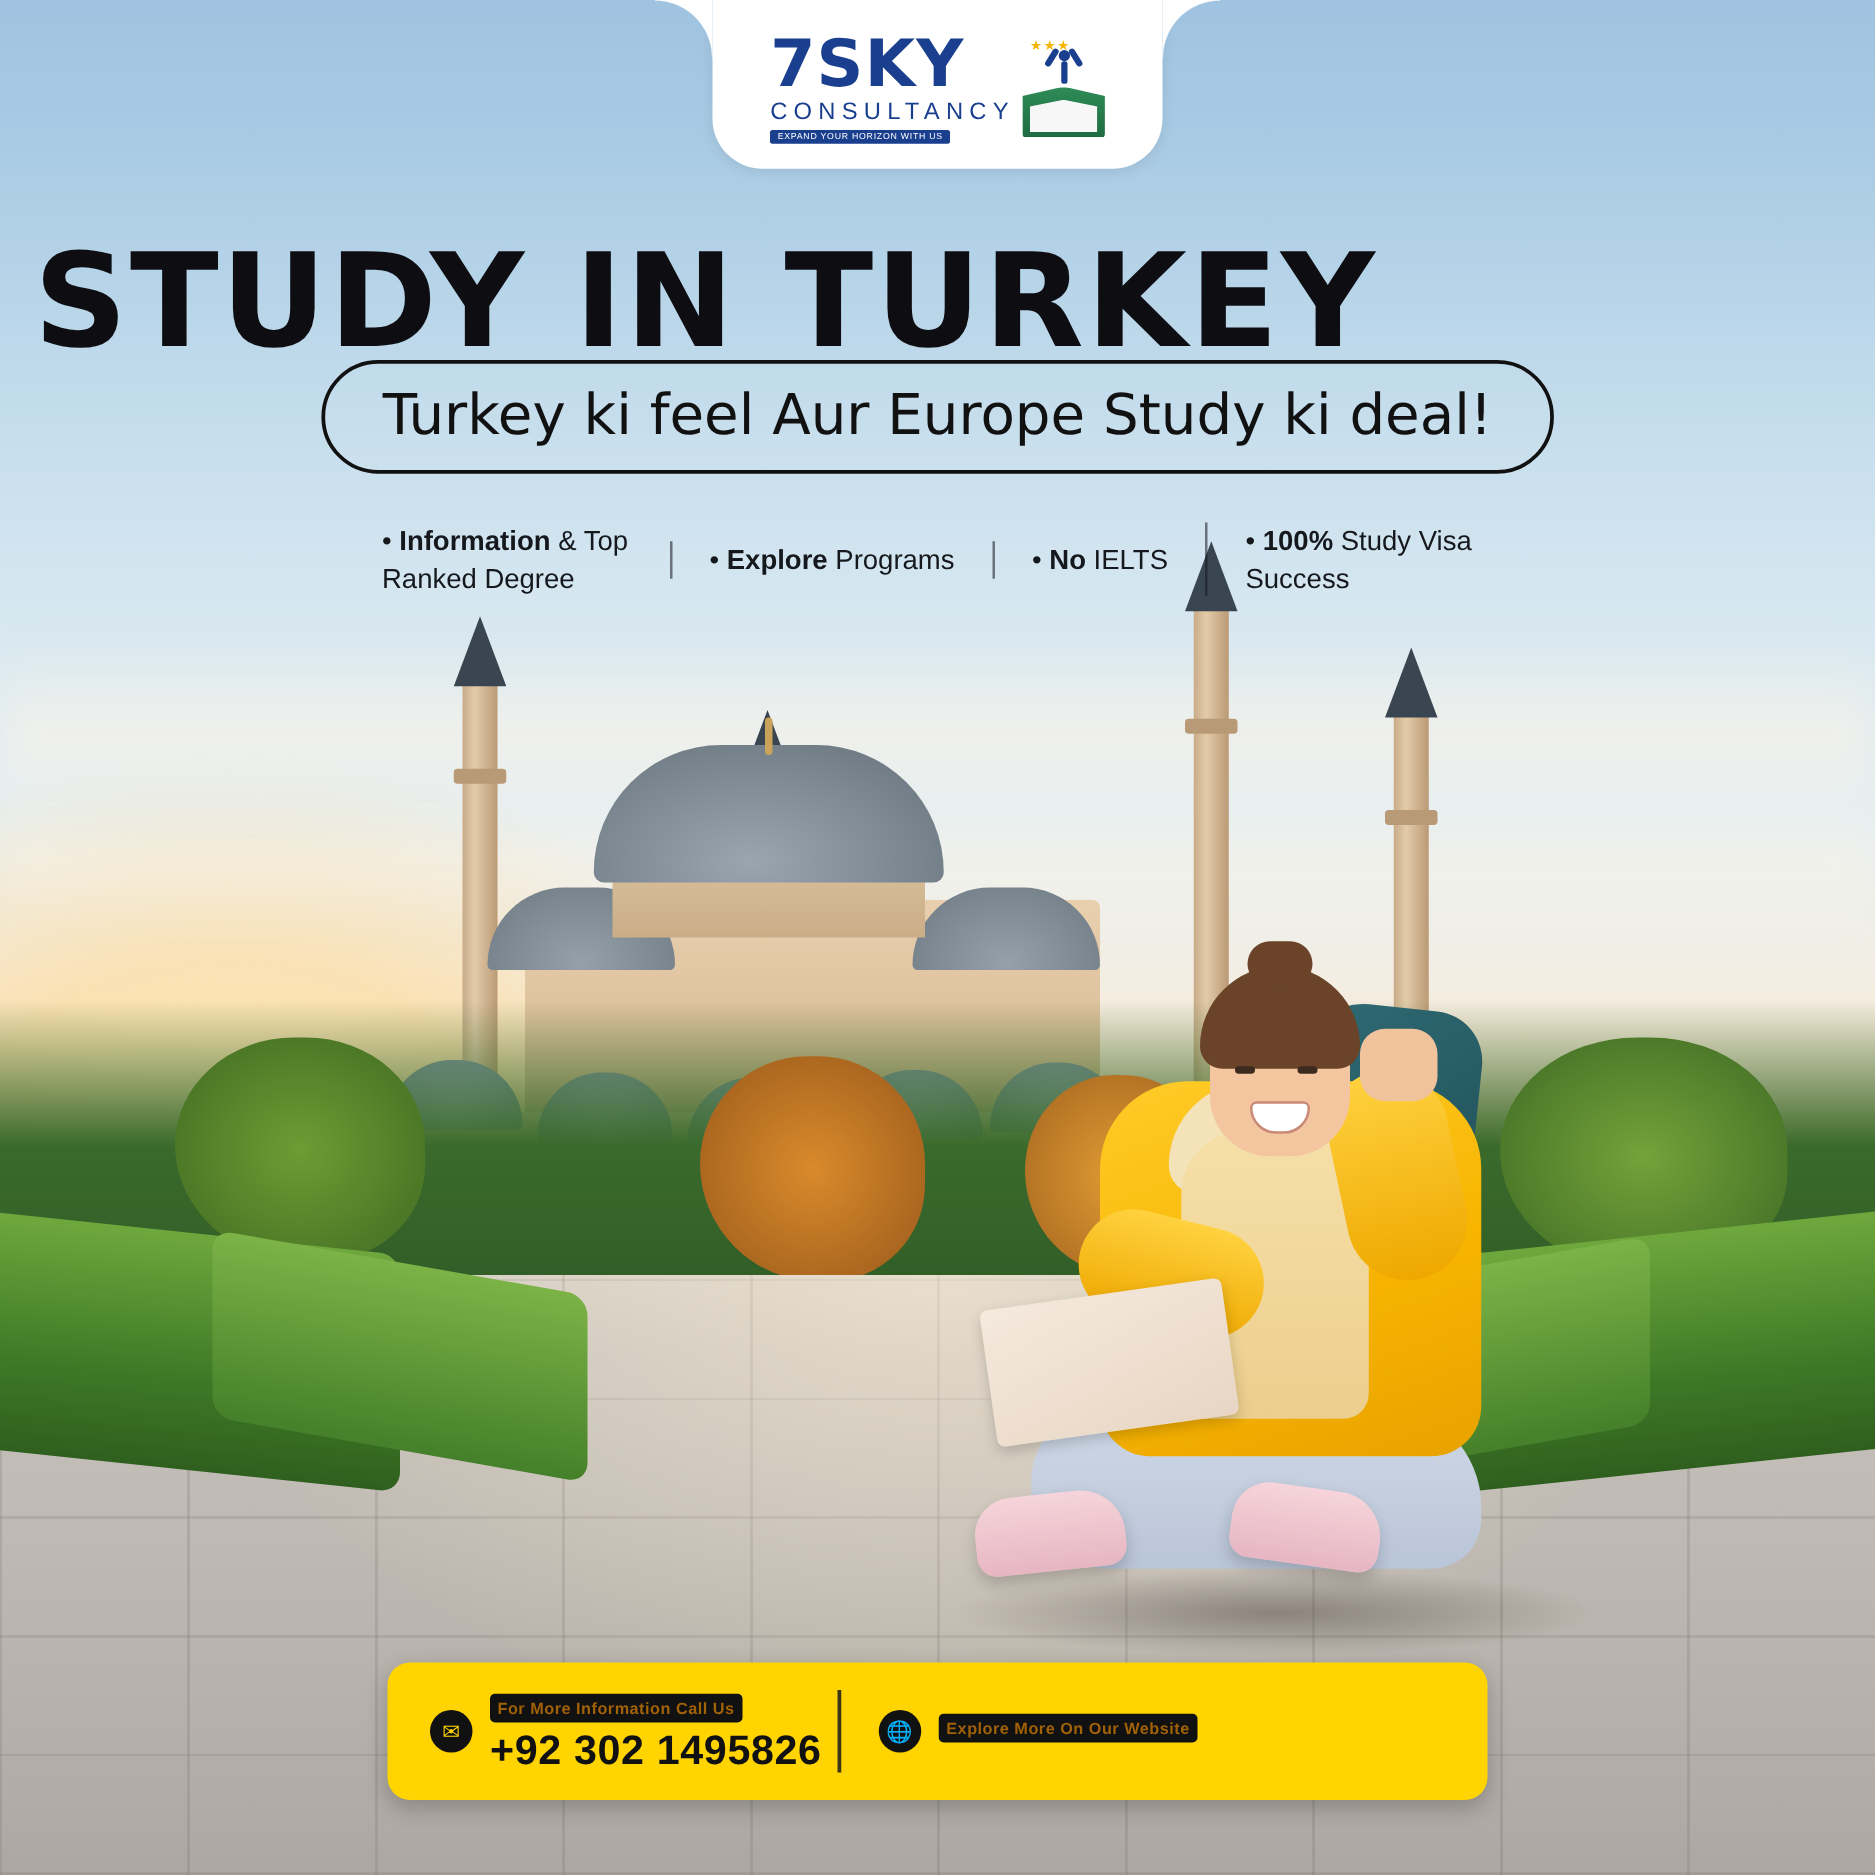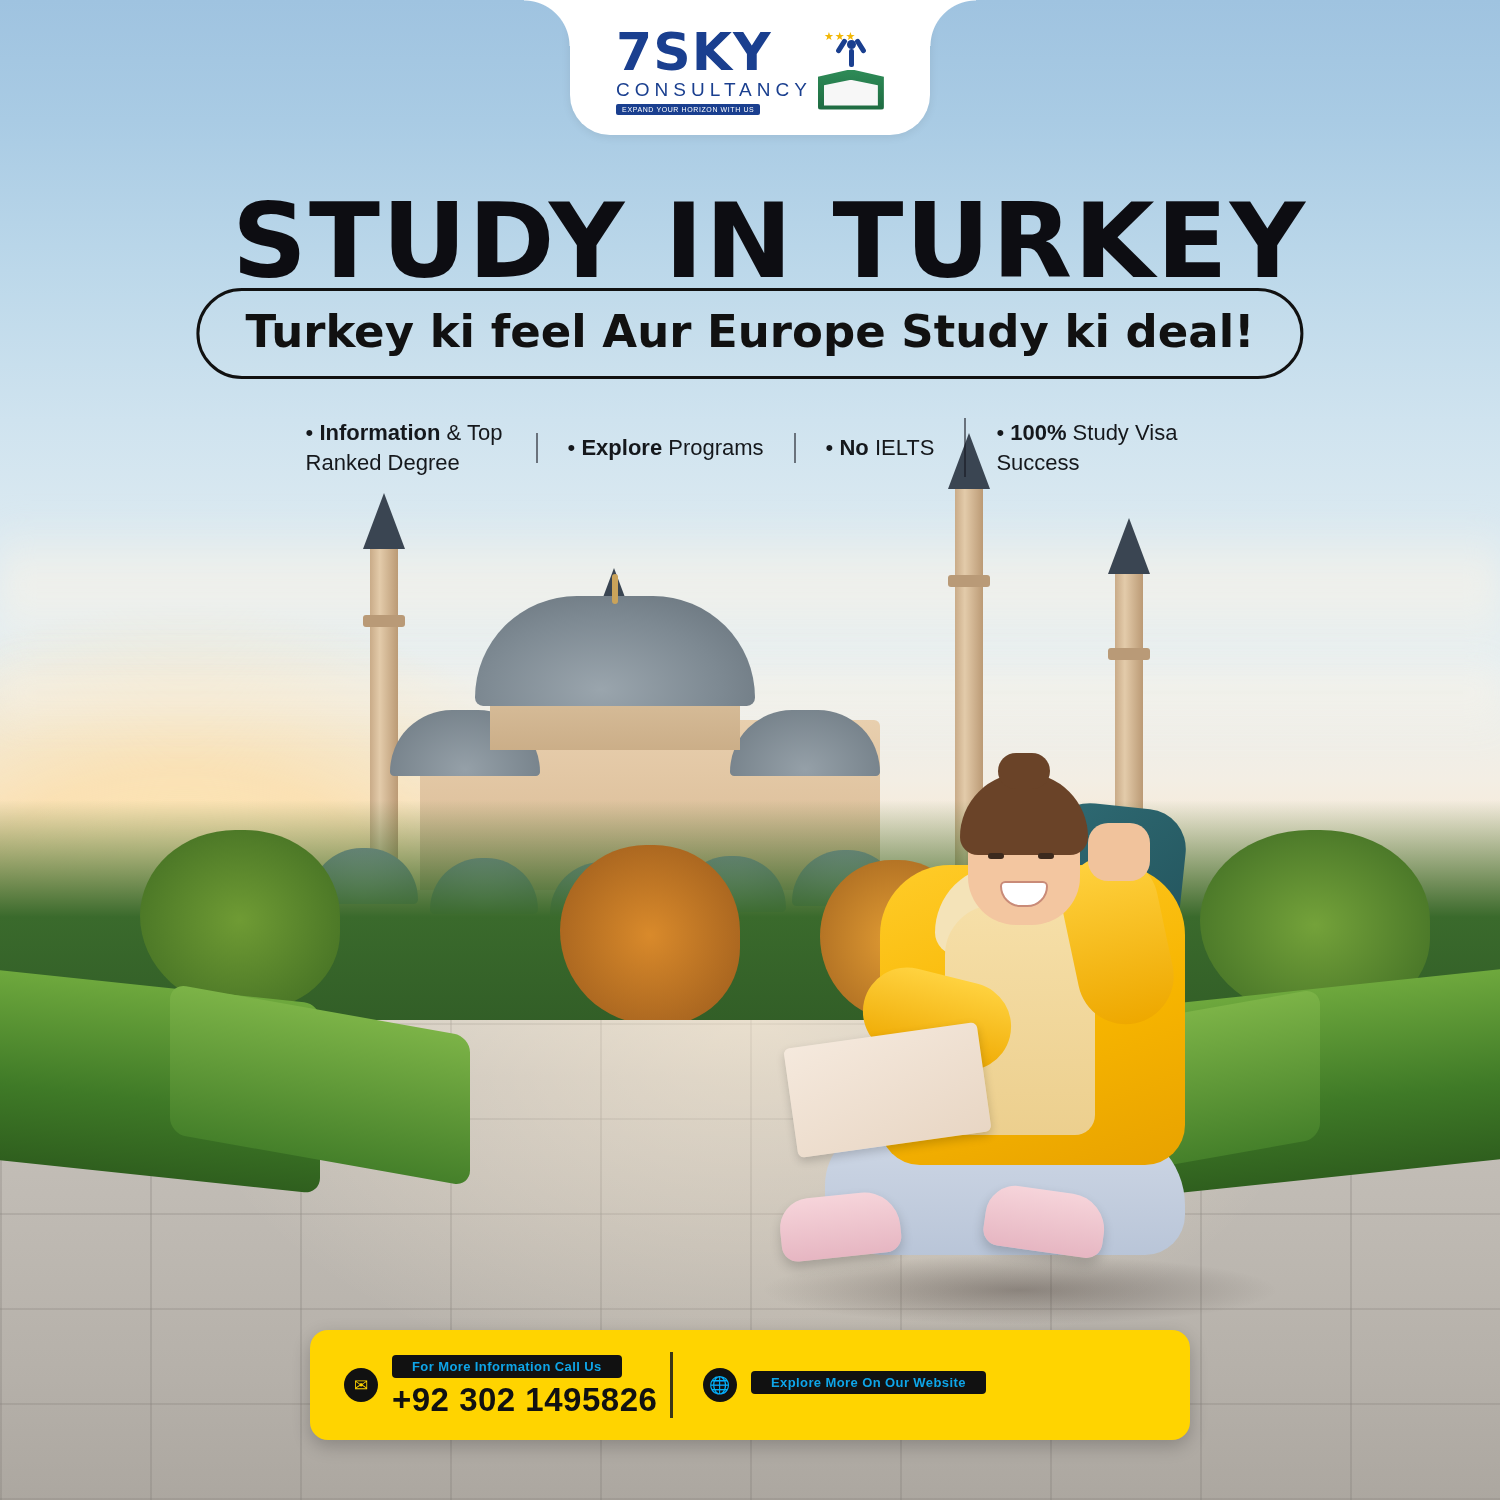--- a/index.html
+++ b/index.html
@@ -106,41 +106,40 @@
     position:absolute; left:22px; top:0; width:22px; height:46px;
   }
   .fig-head { position:absolute; left:7px; top:8px; width:9px; height:9px; border-radius:50%; background:#1a3f8f; }
   .fig-body { position:absolute; left:9px; top:17px; width:5px; height:18px; background:#1a3f8f; border-radius:2px; }
   .fig-arm-l { position:absolute; left:-1px; top:6px; width:5px; height:16px; background:#1a3f8f; border-radius:3px; transform:rotate(32deg); }
   .fig-arm-r { position:absolute; left:18px; top:6px; width:5px; height:16px; background:#1a3f8f; border-radius:3px; transform:rotate(-32deg); }
   .stars { position:absolute; left:6px; top:-2px; color:#f2b705; font-size:11px; letter-spacing:1px; }
 
   
   .headline {
-    position:absolute; top:180px; left:12px; right:0;
-    text-align:center;
+    position:absolute; top:180px; left:0; right:0;
     font-family:"DejaVu Sans", sans-serif;
     font-weight:bold;
     font-size:104px;
     letter-spacing:2px;
     color:#0d0d12;
     text-transform:uppercase;
     padding-left:27px;
   }
   .subline-wrap {
     position:absolute; top:288px; left:50%; transform:translateX(-50%);
     border:3px solid #111;
     border-radius:60px;
     padding:14px 46px 18px;
     background:rgba(255,255,255,.04);
   }
   .subline {
     font-family:"DejaVu Sans", sans-serif;
     font-size:45px;
-    font-weight:700;
+    font-weight:400;
     color:#111;
     white-space:nowrap;
   }
 
   
   .features {
     position:absolute; top:418px; left:0; right:0;
     display:flex; justify-content:center; align-items:center;
     gap:0;
     color:#15181c;
@@ -376,23 +375,23 @@
   .divider { width:3px; height:66px; background:#1a1a1a; opacity:.85; }
   .ic {
     width:34px; height:34px; border-radius:50%;
     background:#111; color:#ffd400;
     display:flex; align-items:center; justify-content:center;
     font-size:17px; flex:0 0 auto;
   }
   .cb-col { display:flex; flex-direction:column; justify-content:center; }
   .cb-label {
     display:inline-block;
-    background:#111; color:#0ea5e9;
+    background:#111; color:#a16207;
     font-size:13px; font-weight:bold; letter-spacing:.4px;
-    padding:4px 20px; border-radius:4px;
+    padding:4px 6px; border-radius:4px;
     margin-bottom:5px;
     width:max-content;
   }
   .cb-value {
     font-family:Liberation Sans, sans-serif;
     font-size:33px; font-weight:bold; color:#111; letter-spacing:.5px;
     line-height:1;
   }
   .cb-value.web { font-size:31px; letter-spacing:.8px; }
 </style>

